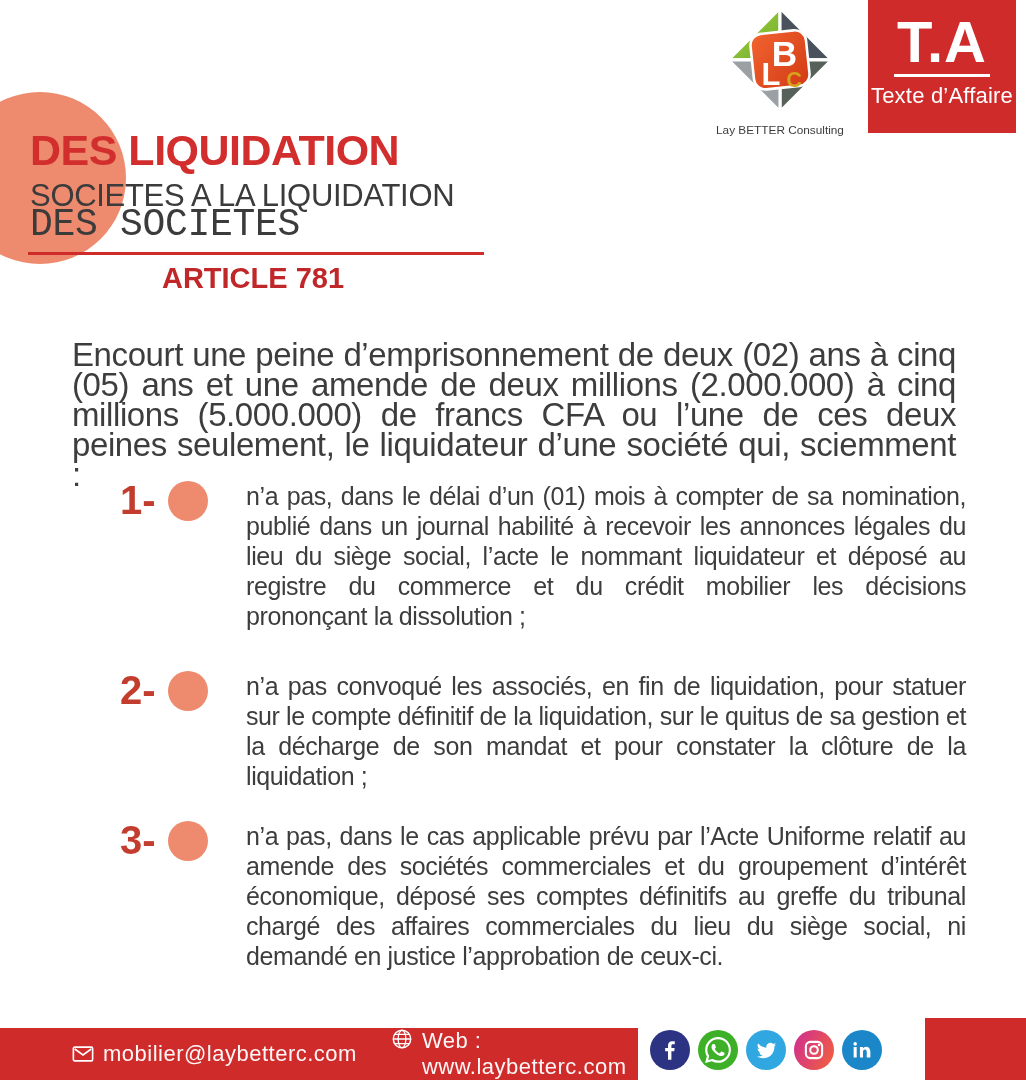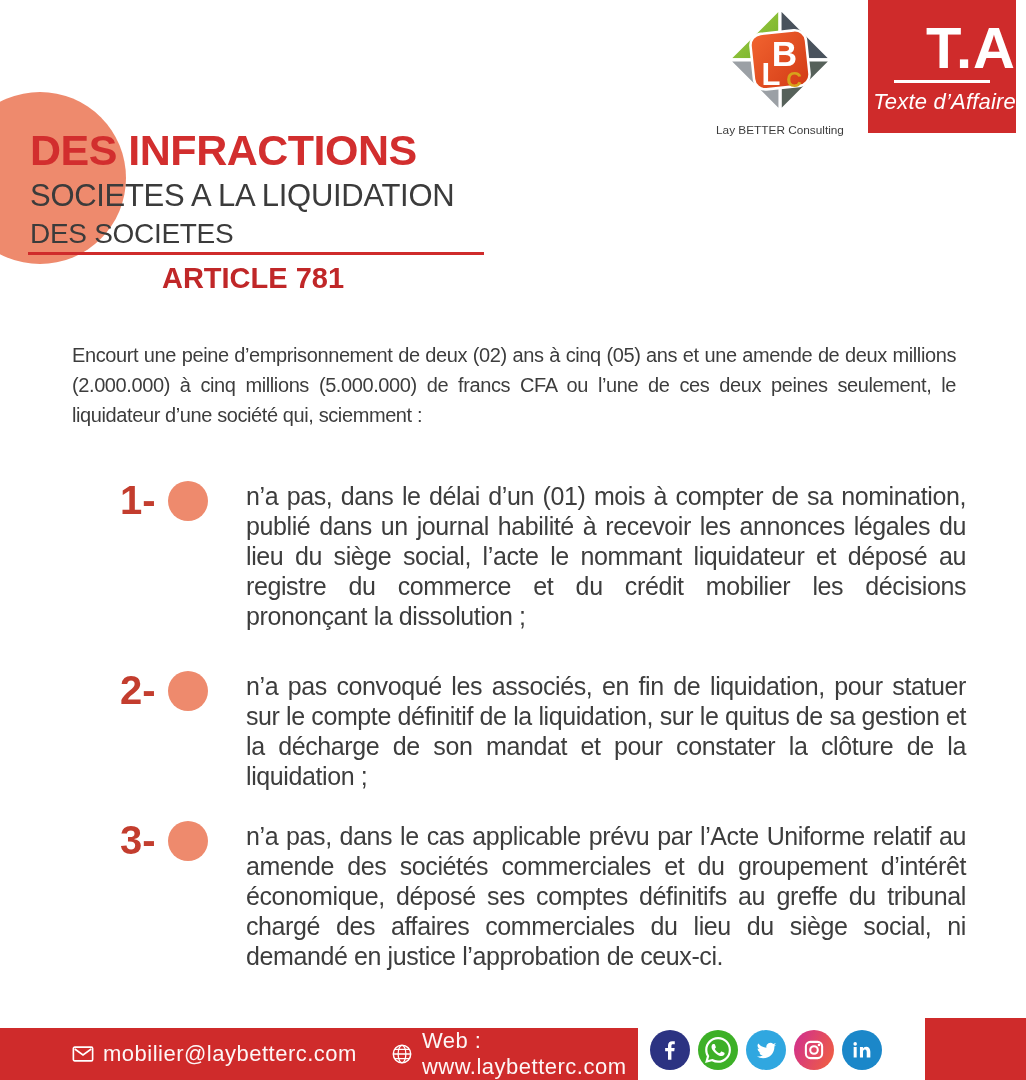--- a/index.html
+++ b/index.html
@@ -18,60 +18,60 @@
   
   .salmon-circle{position:absolute;left:-46px;top:92px;width:172px;height:172px;
     border-radius:50%;background:var(--salmon);z-index:1;}
 
   
   .logo{position:absolute;left:716px;top:6px;width:128px;text-align:center;z-index:2;}
   .logo svg{display:block;margin:0 auto;}
 
   
   .ta-badge{position:absolute;left:868px;top:0;width:148px;height:133px;background:var(--red);
-    color:#fff;text-align:right;z-index:2;padding-top:18px;}
+    color:#fff;text-align:center;z-index:2;padding-top:12px;}
   .ta-title{font-size:58px;font-weight:bold;line-height:60px;letter-spacing:1px;}
   .ta-underline{width:96px;height:3px;background:#fff;margin:2px auto 6px auto;}
-  .ta-subtitle{font-size:22px;letter-spacing:0.2px;font-style:italic;}
+  .ta-subtitle{font-size:22px;letter-spacing:0.2px;}
 
   
   .main-title{position:absolute;left:30px;top:128px;z-index:3;color:var(--title-red);
     font-size:43px;font-weight:800;letter-spacing:-0.5px;line-height:44px;}
   .sub-title-1{position:absolute;left:30px;top:179px;z-index:3;color:#3b3b3b;
     font-size:31px;font-weight:400;letter-spacing:-0.3px;line-height:34px;}
-  .sub-title-2{position:absolute;left:30px;top:217px;z-index:3;color:#3b3b3b;
-    font-size:28px;font-weight:400;letter-spacing:-0.3px;line-height:34px;}
+  .sub-title-2{position:absolute;left:30px;top:208px;z-index:3;color:#3b3b3b;
+    font-size:38px;font-weight:400;letter-spacing:-0.3px;line-height:34px;font-family:Liberation Mono, monospace;}
   .title-rule{position:absolute;left:28px;top:252px;width:456px;height:3px;
     background:var(--red);z-index:3;}
   .article-label{position:absolute;left:28px;top:262px;width:450px;text-align:center;
     color:var(--article-red);font-size:29px;font-weight:bold;z-index:3;}
 
   
   .intro{position:absolute;left:72px;top:340px;width:884px;
-    font-size:20px;line-height:30px;color:var(--body-text);
+    font-size:33px;line-height:30px;color:var(--body-text);
     text-align:justify;letter-spacing:-0.4px;}
 
   
   .item{position:absolute;left:120px;width:846px;display:flex;align-items:flex-start;}
   .item-1{top:478px;}
   .item-2{top:668px;}
   .item-3{top:818px;}
   .item-number{flex:0 0 48px;font-size:40px;font-weight:bold;color:var(--number-red);
     line-height:44px;}
   .item-bullet{flex:0 0 40px;height:40px;border-radius:50%;background:var(--salmon);
     margin-top:3px;}
   .item-text{flex:1;margin-left:38px;font-size:25px;line-height:30px;
     color:var(--body-text);text-align:justify;letter-spacing:-0.4px;padding-top:3px;}
 
   
   .footer-bar{position:absolute;left:0;top:1028px;width:638px;height:52px;background:var(--red);
     display:flex;align-items:center;color:rgba(255,255,255,0.96);font-size:22px;
     letter-spacing:0.5px;padding-left:72px;}
   .footer-bar .ficon{width:22px;height:22px;margin-right:9px;flex:0 0 auto;}
-  .footer-web{margin-left:34px;display:flex;align-items:center;}
+  .footer-web{margin-left:34px;display:flex;align-items:flex-start;}
   .footer-email{display:flex;align-items:center;}
   .social{position:absolute;left:650px;top:1030px;width:270px;height:40px;
     display:flex;gap:8px;align-items:center;}
   .social-icon{width:40px;height:40px;border-radius:50%;display:flex;
     align-items:center;justify-content:center;}
   .social-icon svg{width:26px;height:26px;display:block;}
   .footer-corner{position:absolute;left:925px;top:1018px;width:101px;height:62px;
     background:var(--red);}
 </style>
 </head>
@@ -108,21 +108,21 @@
       <text x="65" y="12" text-anchor="middle" font-size="12" fill="#3c3c3c">Lay BETTER Consulting</text>
     </svg>
   </div>
 
   <div class="ta-badge">
     <div class="ta-title">T.A</div>
     <div class="ta-underline"></div>
     <div class="ta-subtitle">Texte d’Affaire</div>
   </div>
 
-  <h1 class="main-title">DES INFRACTIONS</h1>
+  <h1 class="main-title">DES LIQUIDATION</h1>
   <h2 class="sub-title-1">SOCIETES A LA LIQUIDATION</h2>
   <h2 class="sub-title-2">DES SOCIETES</h2>
   <div class="title-rule"></div>
   <div class="article-label">ARTICLE 781</div>
 
   <p class="intro">Encourt une peine d’emprisonnement de deux (02) ans à cinq (05) ans et une amende de deux millions (2.000.000) à cinq millions (5.000.000) de francs CFA ou l’une de ces deux peines seulement, le liquidateur d’une société qui, sciemment :</p>
 
   <div class="item item-1">
     <span class="item-number">1-</span>
     <span class="item-bullet"></span>

